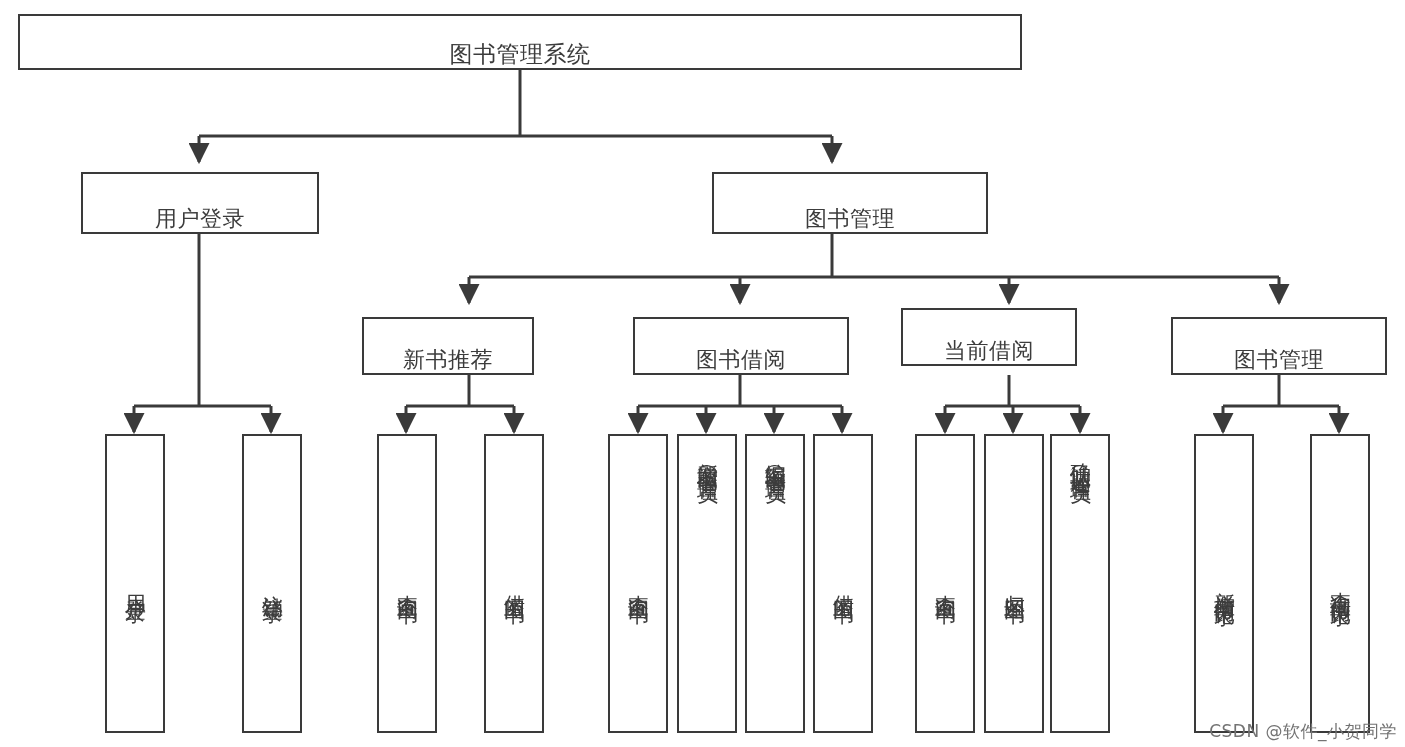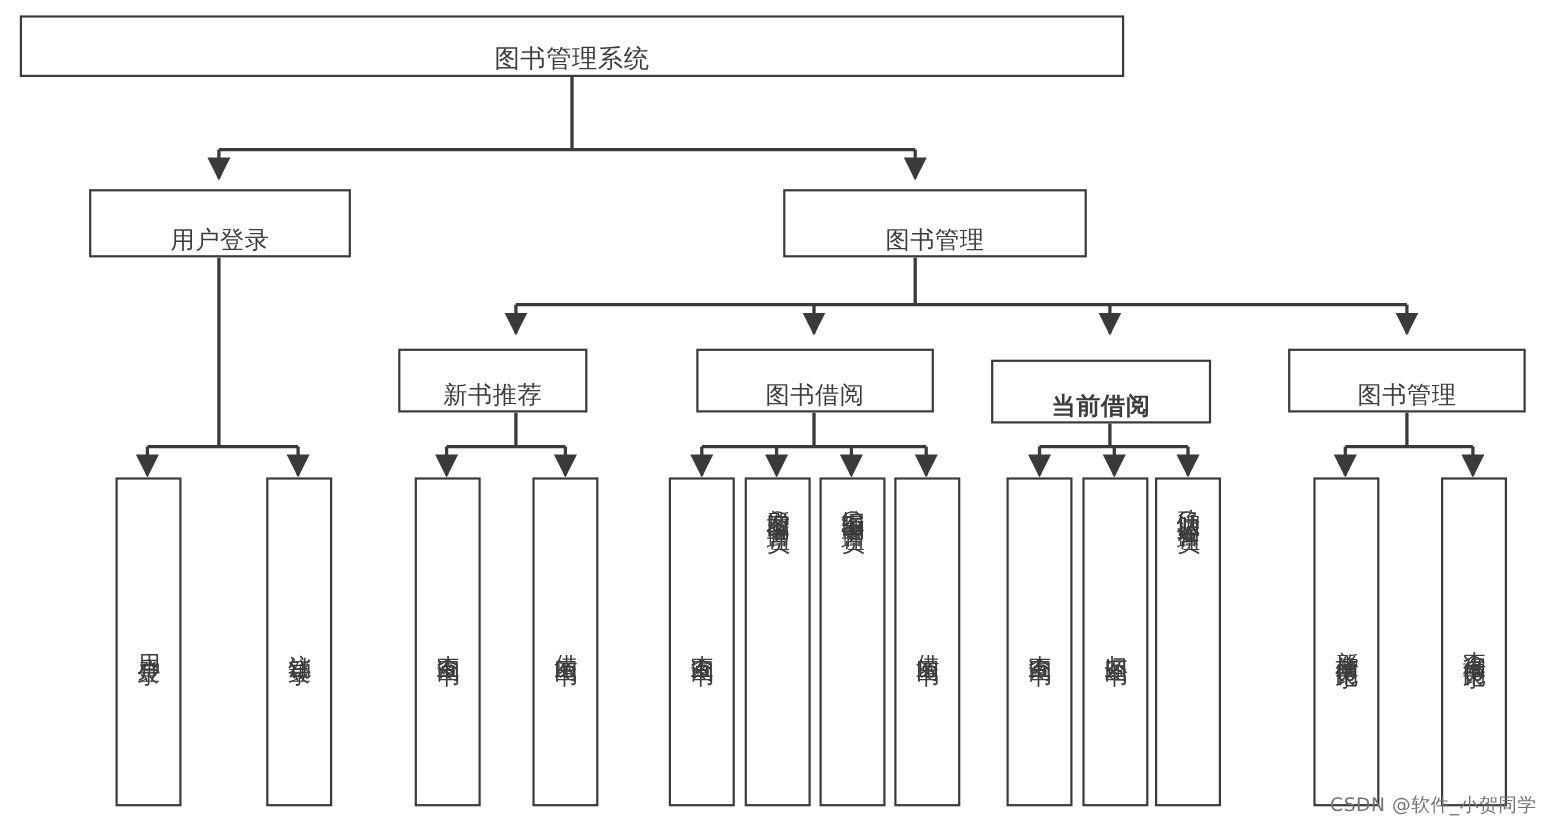--- a/index.html
+++ b/index.html
@@ -141,21 +141,21 @@
   <div class="node horiz" style="left:712px; top:172px; width:276px; height:62px;">
     <span class="label">图书管理</span>
   </div>
 
   <div class="node horiz" style="left:362px; top:317px; width:172px; height:58px;">
     <span class="label">新书推荐</span>
   </div>
   <div class="node horiz" style="left:633px; top:317px; width:216px; height:58px;">
     <span class="label">图书借阅</span>
   </div>
-  <div class="node horiz" style="left:901px; top:327px; width:200px; height:58px;font-weight:bold;">
+  <div class="node horiz" style="left:901px; top:308px; width:176px; height:58px;">
     <span class="label">当前借阅</span>
   </div>
   <div class="node horiz" style="left:1171px; top:317px; width:216px; height:58px;">
     <span class="label">图书管理</span>
   </div>
 
   <div class="node vert centered" style="left:105px; top:434px; width:60px; height:299px;">
     <span class="label">用户登录</span>
   </div>
   <div class="node vert centered" style="left:242px; top:434px; width:60px; height:299px;">

